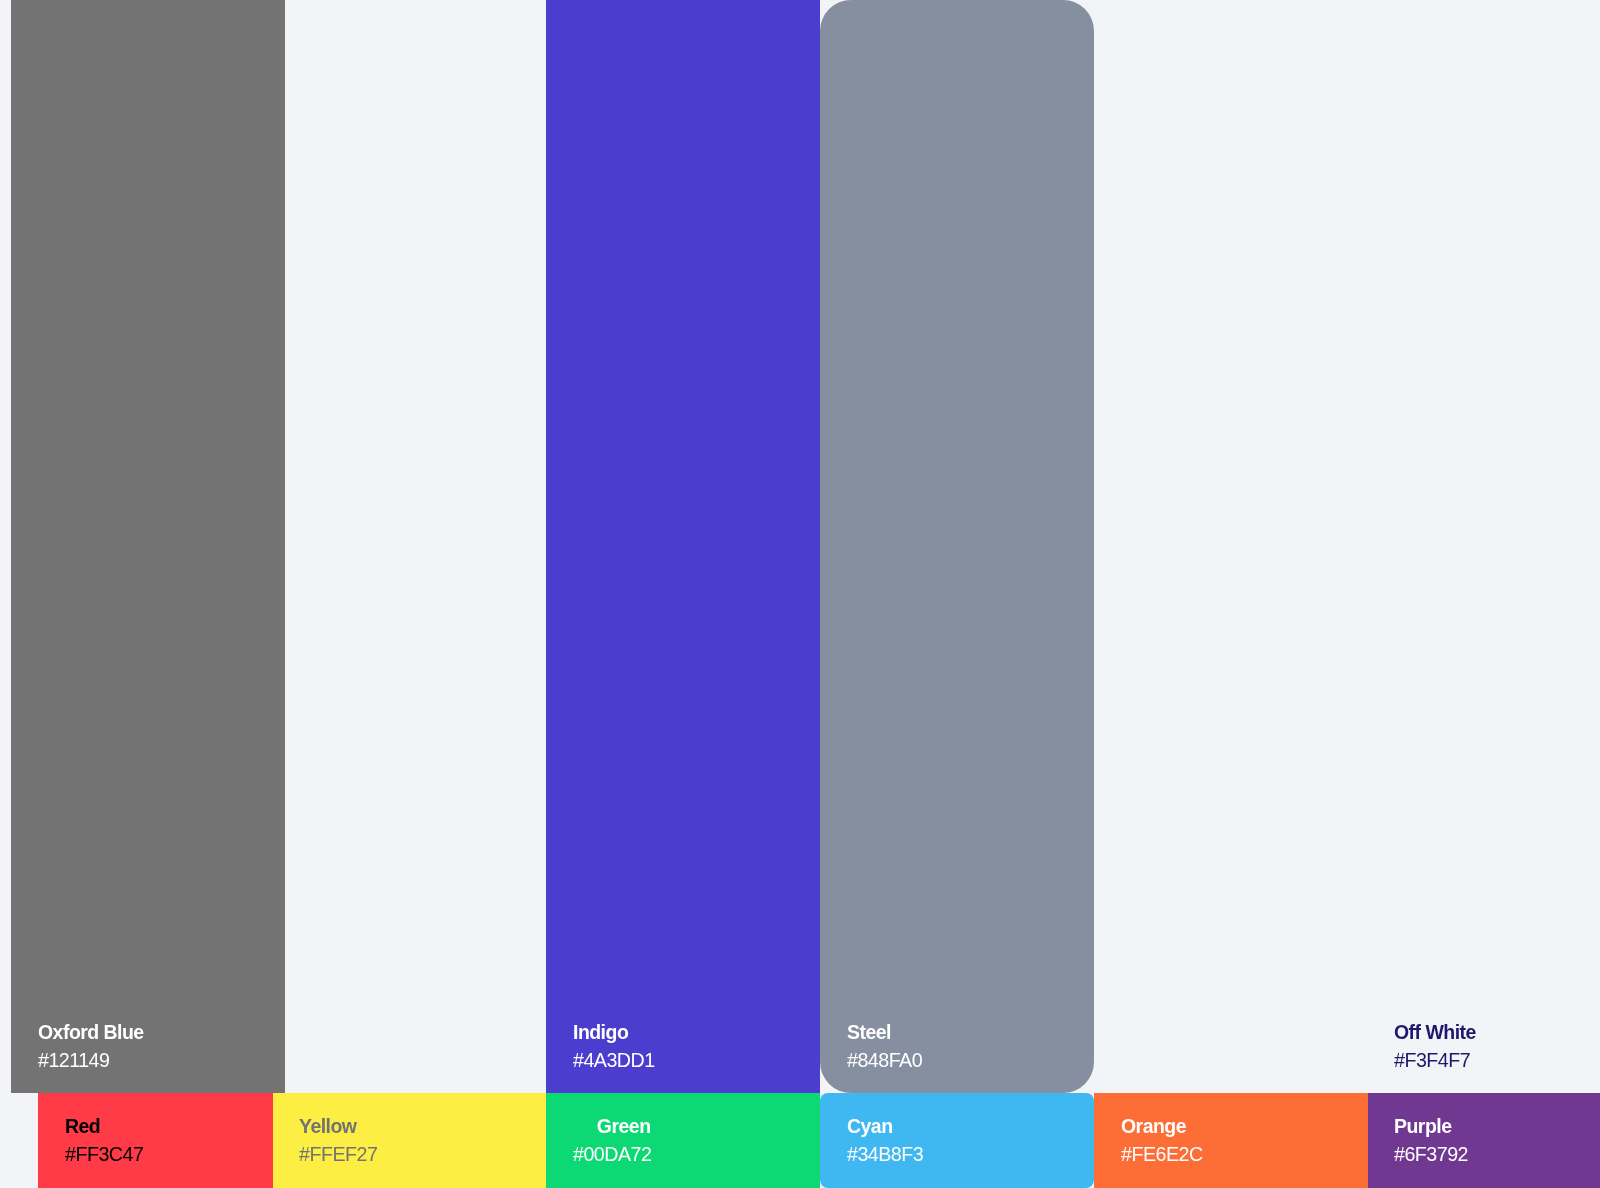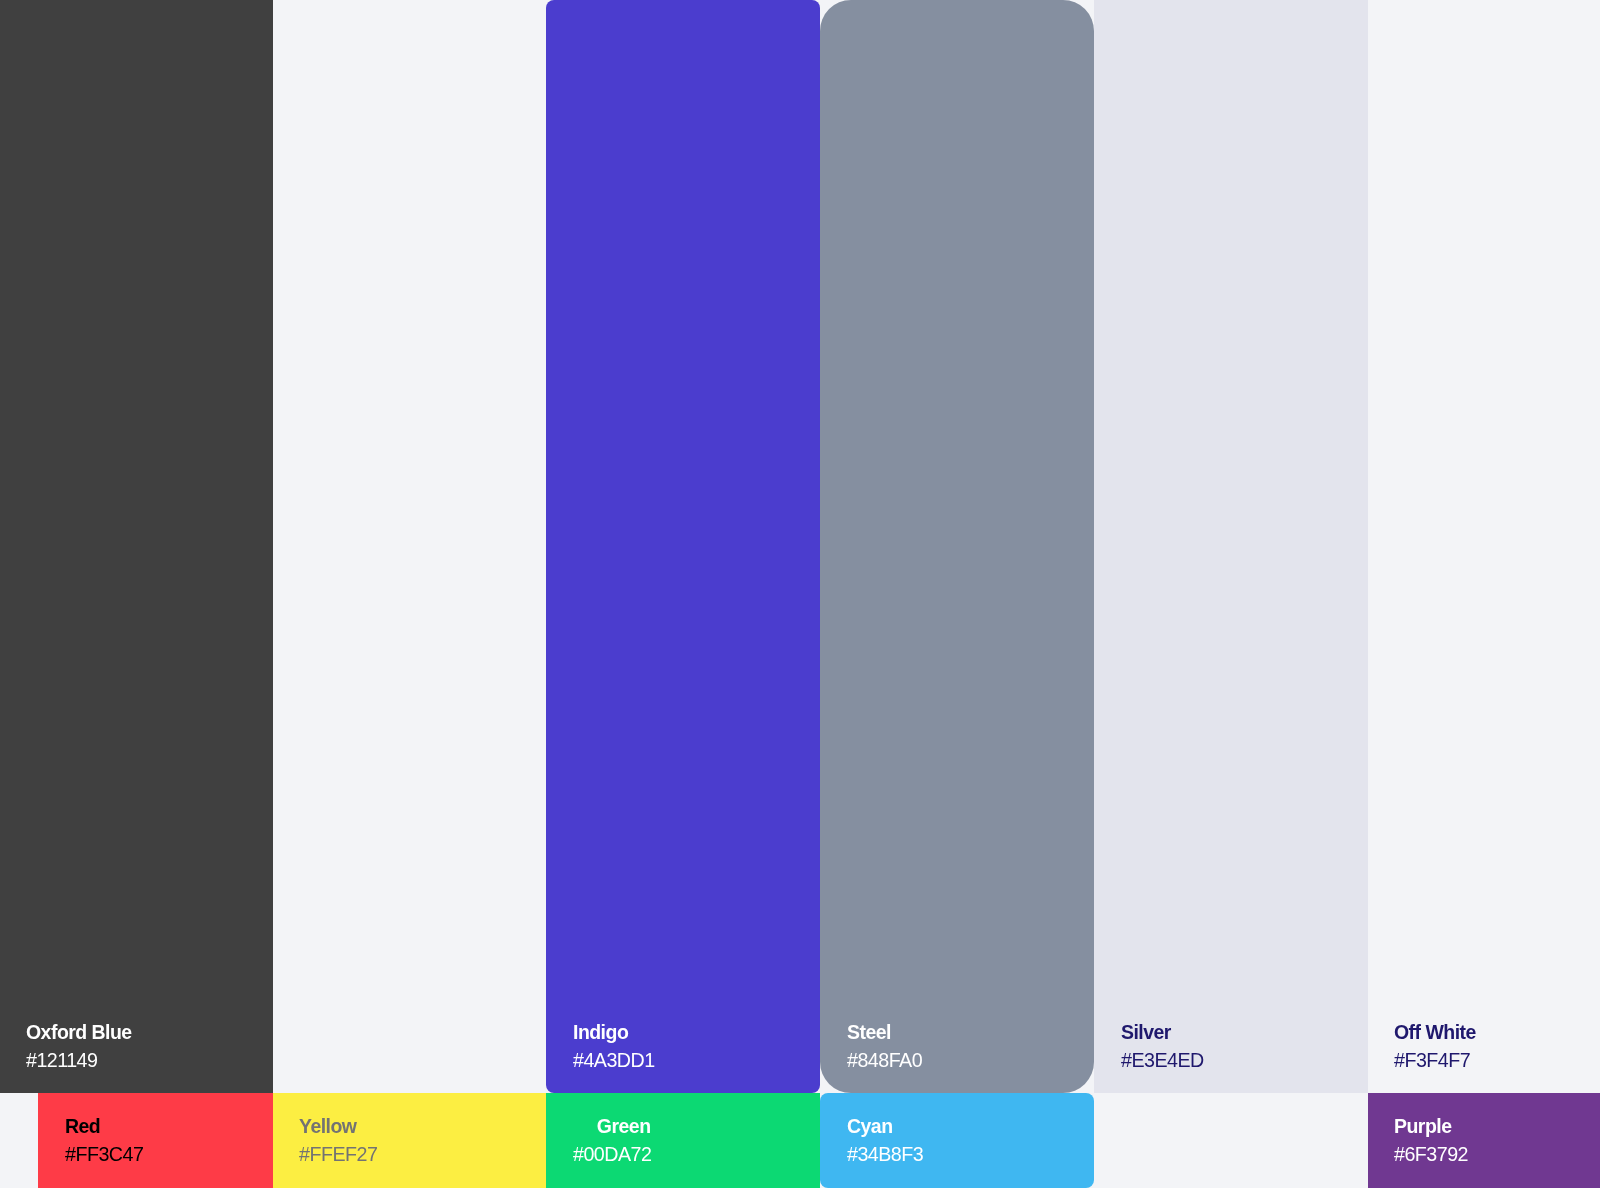--- a/index.html
+++ b/index.html
@@ -21,58 +21,52 @@
 
   .meta{position:absolute;left:26.9px;transform:translateZ(0);}
   .row-primary .meta{top:1021.6px;}
   .row-accent  .meta{top:22.7px;}
   .name{font-size:20.6px;font-weight:700;letter-spacing:-0.55px;line-height:20px;white-space:nowrap;transform:scaleX(0.945);transform-origin:0 50%;}
   .hex{font-size:20.6px;font-weight:400;letter-spacing:-0.55px;line-height:20px;white-space:nowrap;margin-top:8.5px;transform:scaleX(0.955);transform-origin:0 50%;}
 
   
   .sw-oxford-blue  {background:#121149;color:#FFFFFF;}
   .sw-midnight-blue{background:#1F186D;color:#FFFFFF;}
-  .sw-indigo       {background:#4B3DCE;color:#FFFFFF;border-radius:8px;}
+  .sw-indigo       {background:#4B3DCE;color:#FFFFFF;}
   .sw-steel        {background:#858FA0;color:#FFFFFF;}
   .sw-silver       {background:#E3E4ED;color:#1F186D;}
   .sw-off-white    {background:#F3F4F7;color:#1F186D;}
   .sw-red          {background:#FE3B47;color:#FFFFFF;}
   .sw-yellow       {background:#FCEE42;color:#1F186D;}
   .sw-green        {background:#0CD973;color:#FFFFFF;text-align:right;}
   .sw-cyan         {background:#3FB7F1;color:#FFFFFF;border-radius:8px;}
   .sw-orange       {background:#FD6D36;color:#FFFFFF;}
   .sw-purple       {background:#703891;color:#FFFFFF;}
 </style>
 </head>
 <body>
 
 <div class="palette">
   <div class="row row-primary">
-    <div class="swatch sw-c0 sw-oxford-blue" style="background: #404040; color: rgb(255, 255, 255);">
+    <div class="swatch sw-c0 sw-oxford-blue" style="background: #737373; color: rgb(255, 255, 255); margin-left: 12px;">
       <div class="meta">
         <div class="name">Oxford Blue</div>
         <div class="hex">#121149</div>
       </div>
     </div>
     <div class="swatch sw-c2 sw-indigo" style="background: rgb(75, 61, 206); color: rgb(255, 255, 255);">
       <div class="meta">
         <div class="name">Indigo</div>
         <div class="hex">#4A3DD1</div>
       </div>
     </div>
     <div class="swatch sw-c3 sw-steel" style="background: rgb(133, 143, 160); color: rgb(255, 255, 255); border-radius: 31px;">
       <div class="meta">
         <div class="name">Steel</div>
         <div class="hex">#848FA0</div>
-      </div>
-    </div>
-    <div class="swatch sw-c4 sw-silver" style="background: rgb(227, 228, 237); color: rgb(31, 24, 109);">
-      <div class="meta">
-        <div class="name">Silver</div>
-        <div class="hex">#E3E4ED</div>
       </div>
     </div>
     <div class="swatch sw-c5 sw-off-white" style="background: rgb(243, 244, 247); color: rgb(31, 24, 109);">
       <div class="meta">
         <div class="name">Off White</div>
         <div class="hex">#F3F4F7</div>
       </div>
     </div>
   </div>
   <div class="row row-accent">
@@ -93,20 +87,26 @@
         <div class="name">Green</div>
         <div class="hex">#00DA72</div>
       </div>
     </div>
     <div class="swatch sw-c3 sw-cyan" style="background: rgb(63, 183, 241); color: rgb(255, 255, 255);">
       <div class="meta">
         <div class="name">Cyan</div>
         <div class="hex">#34B8F3</div>
       </div>
     </div>
+    <div class="swatch sw-c4 sw-orange" style="background: rgb(253, 109, 54); color: rgb(255, 255, 255);">
+      <div class="meta">
+        <div class="name">Orange</div>
+        <div class="hex">#FE6E2C</div>
+      </div>
+    </div>
     <div class="swatch sw-c5 sw-purple" style="background: rgb(112, 56, 145); color: rgb(255, 255, 255);">
       <div class="meta">
         <div class="name">Purple</div>
         <div class="hex">#6F3792</div>
       </div>
     </div>
   </div>
   </div>
 
 </body></html>

